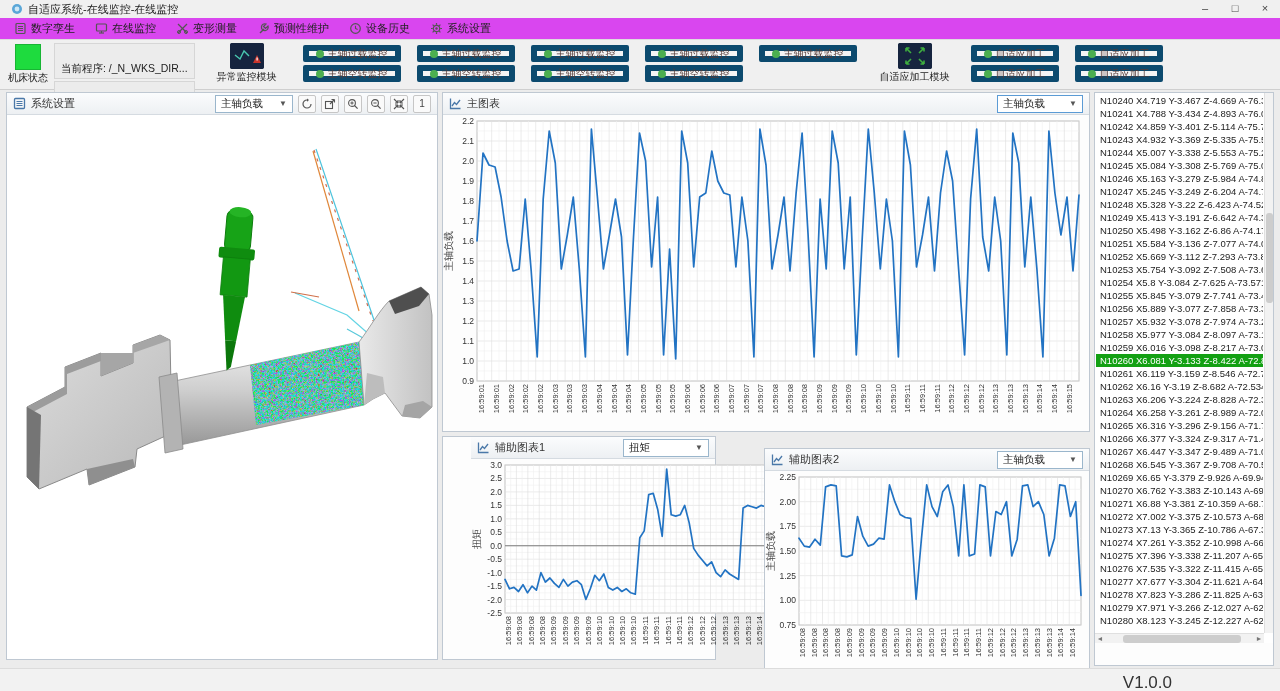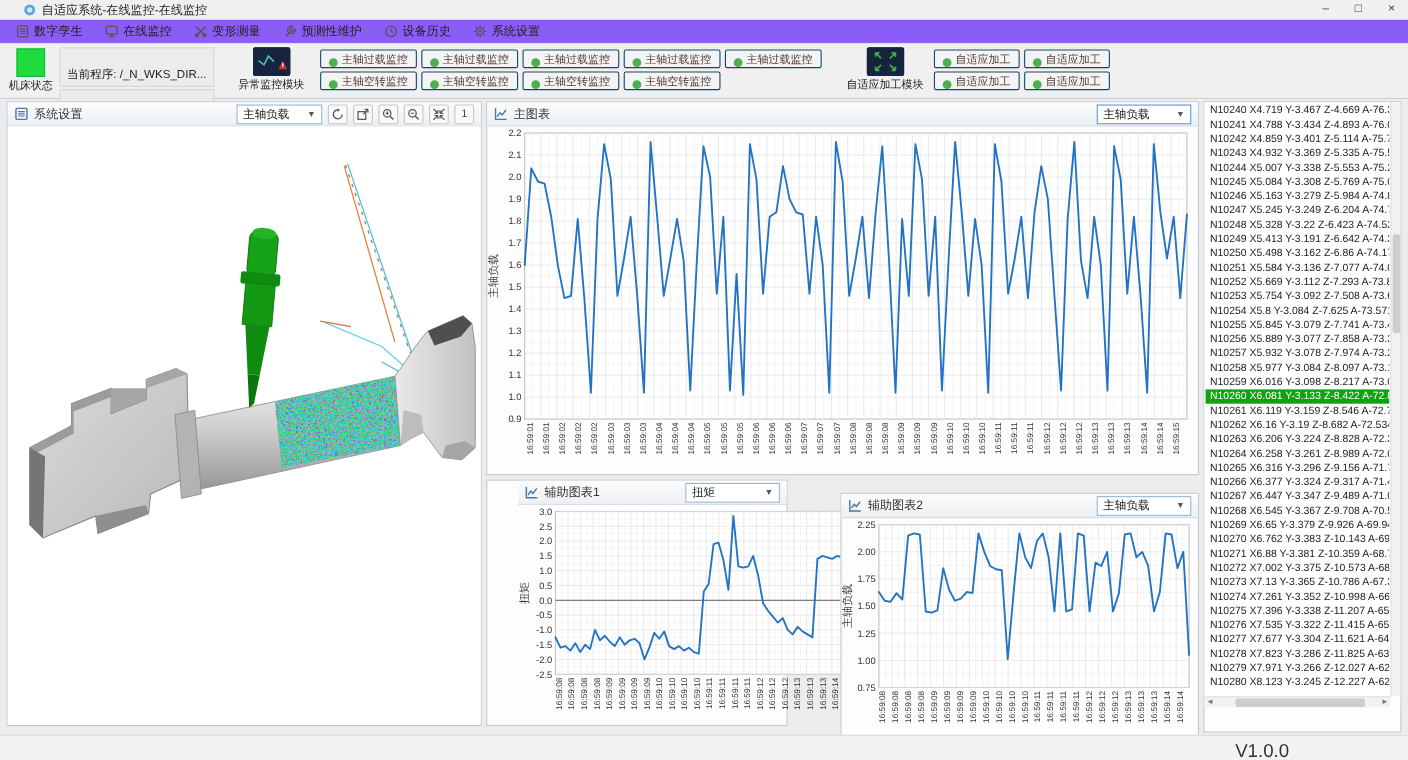--- a/index.html
+++ b/index.html
@@ -1,42 +1,42 @@
 <!DOCTYPE html>
 <html><head>
 <meta charset="utf-8">
 <style>
   *{box-sizing:border-box;margin:0;padding:0;}
   html,body{width:1280px;height:691px;overflow:hidden;}
   body{font-family:"Liberation Sans","DejaVu Sans",sans-serif;background:#e9e9e9;color:#222;}
   #app{position:relative;width:1280px;height:691px;background:#ececec;}
 
   
-  .titlebar{height:18px;background:#f0f0f0;display:flex;align-items:center;padding-left:21px;font-size:11px;color:#222;}
+  .titlebar{height:18px;background:#f0f0f0;display:flex;align-items:center;padding-left:11px;font-size:11px;color:#222;}
   .titlebar .app-ico{width:12px;height:12px;margin-right:5px;}
   .win-controls{margin-left:auto;display:flex;height:18px;}
   .win-btn{width:30px;text-align:center;font-size:11px;color:#444;line-height:17px;cursor:default;}
 
   
-  .menubar{height:22px;background:#8b5cf6;border-bottom:1px solid #ddd;display:flex;align-items:center;padding-left:4px;}
+  .menubar{height:22px;background:#d946ef;border-bottom:1px solid #ddd;display:flex;align-items:center;padding-left:4px;}
   .menu-item{display:flex;align-items:center;gap:4px;padding:2px 10px;font-size:11px;color:#222;}
   .menu-item svg{width:13px;height:13px;}
 
   
   .toolbar{height:50px;background:#f0f0f0;border-bottom:1px solid #cfcfcf;display:flex;align-items:flex-start;padding:3px 6px 0 6px;}
   .mstat{width:44px;text-align:center;}
   .mstat .sq{width:26px;height:26px;margin:1px auto 1px auto;background:#1edb3e;border:1px solid #18b534;}
   .small-lbl{font-size:10px;color:#222;white-space:nowrap;}
   .infocol{margin-left:4px;display:flex;flex-direction:column;gap:2px;}
   .infobox{background:#ececec;border:1px solid #d6d6d6;font-size:10.5px;color:#222;padding:17px 6px;height:19px;line-height:14px;white-space:nowrap;}
   .module{margin-left:16px;width:72px;text-align:center;}
   .module .mico{width:34px;height:26px;background:#16243f;border-radius:2px;margin:0 auto 1px auto;display:block;}
   .btn-rows{margin-left:8px;display:flex;flex-direction:column;gap:3px;padding-top:2px;}
   .btn-row{display:flex;gap:4px;}
-  .tb-btn{display:flex;align-items:flex-end;gap:4px;height:17px;padding:0 7px;background:#f4f4f4;border:1px solid #0c4a6e;border-radius:2px;font-size:10px;color:#553a36;font-family:inherit;white-space:nowrap;}
+  .tb-btn{display:flex;align-items:center;gap:4px;height:17px;padding:0 7px;background:#f4f4f4;border:6px solid #0c4a6e;border-radius:2px;font-size:10px;color:#553a36;font-family:inherit;white-space:nowrap;margin-left:12px;}
   .dot{width:8px;height:8px;border-radius:50%;background:#4caf50;flex:0 0 auto;}
   .adapt-grid{margin-left:8px;display:grid;grid-template-columns:auto auto;gap:3px 4px;padding-top:2px;}
 
   
   .panel{position:absolute;background:#fdfdfd;border:1px solid #bfc8d2;}
   .phead{height:22px;display:flex;align-items:center;gap:5px;padding:0 6px;background:linear-gradient(#fbfcfd,#edf0f3);border-bottom:1px solid #d5dbe1;font-size:11px;color:#333;}
   .phead svg{flex:0 0 auto;}
   .spacer{flex:1;}
   .dropdown{height:18px;min-width:86px;border:1px solid #9ab6cc;background:#fff;font-size:10.5px;color:#222;display:flex;align-items:center;padding:0 5px;gap:6px;}
   .dropdown.blue{border-color:#5b9bd5;}

